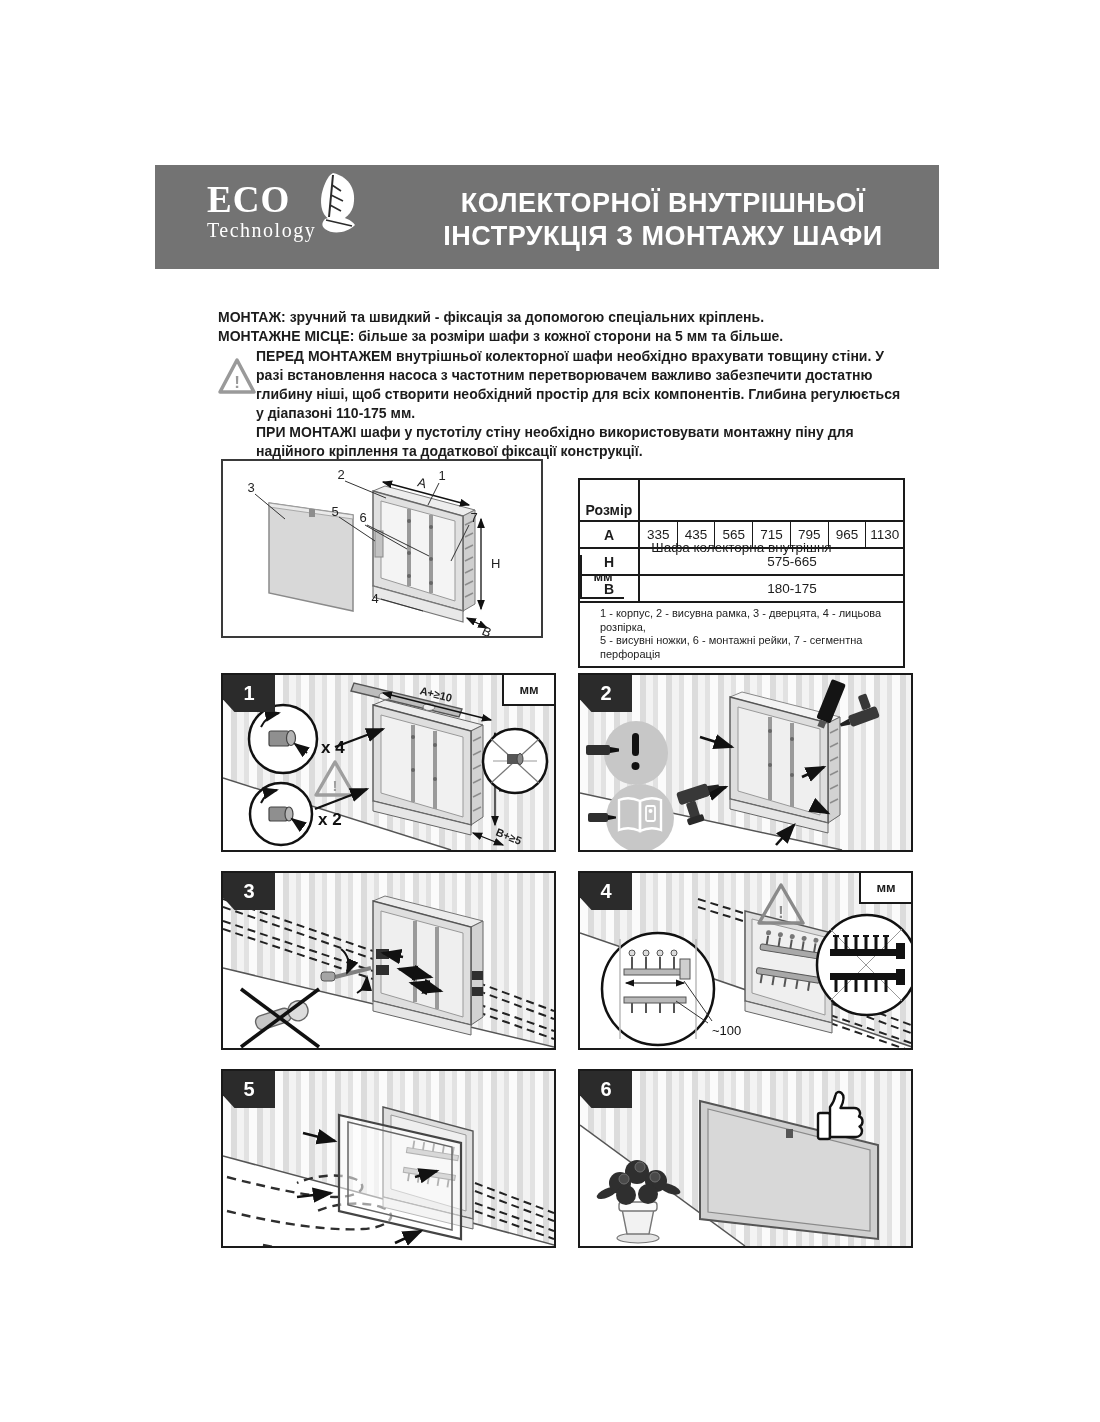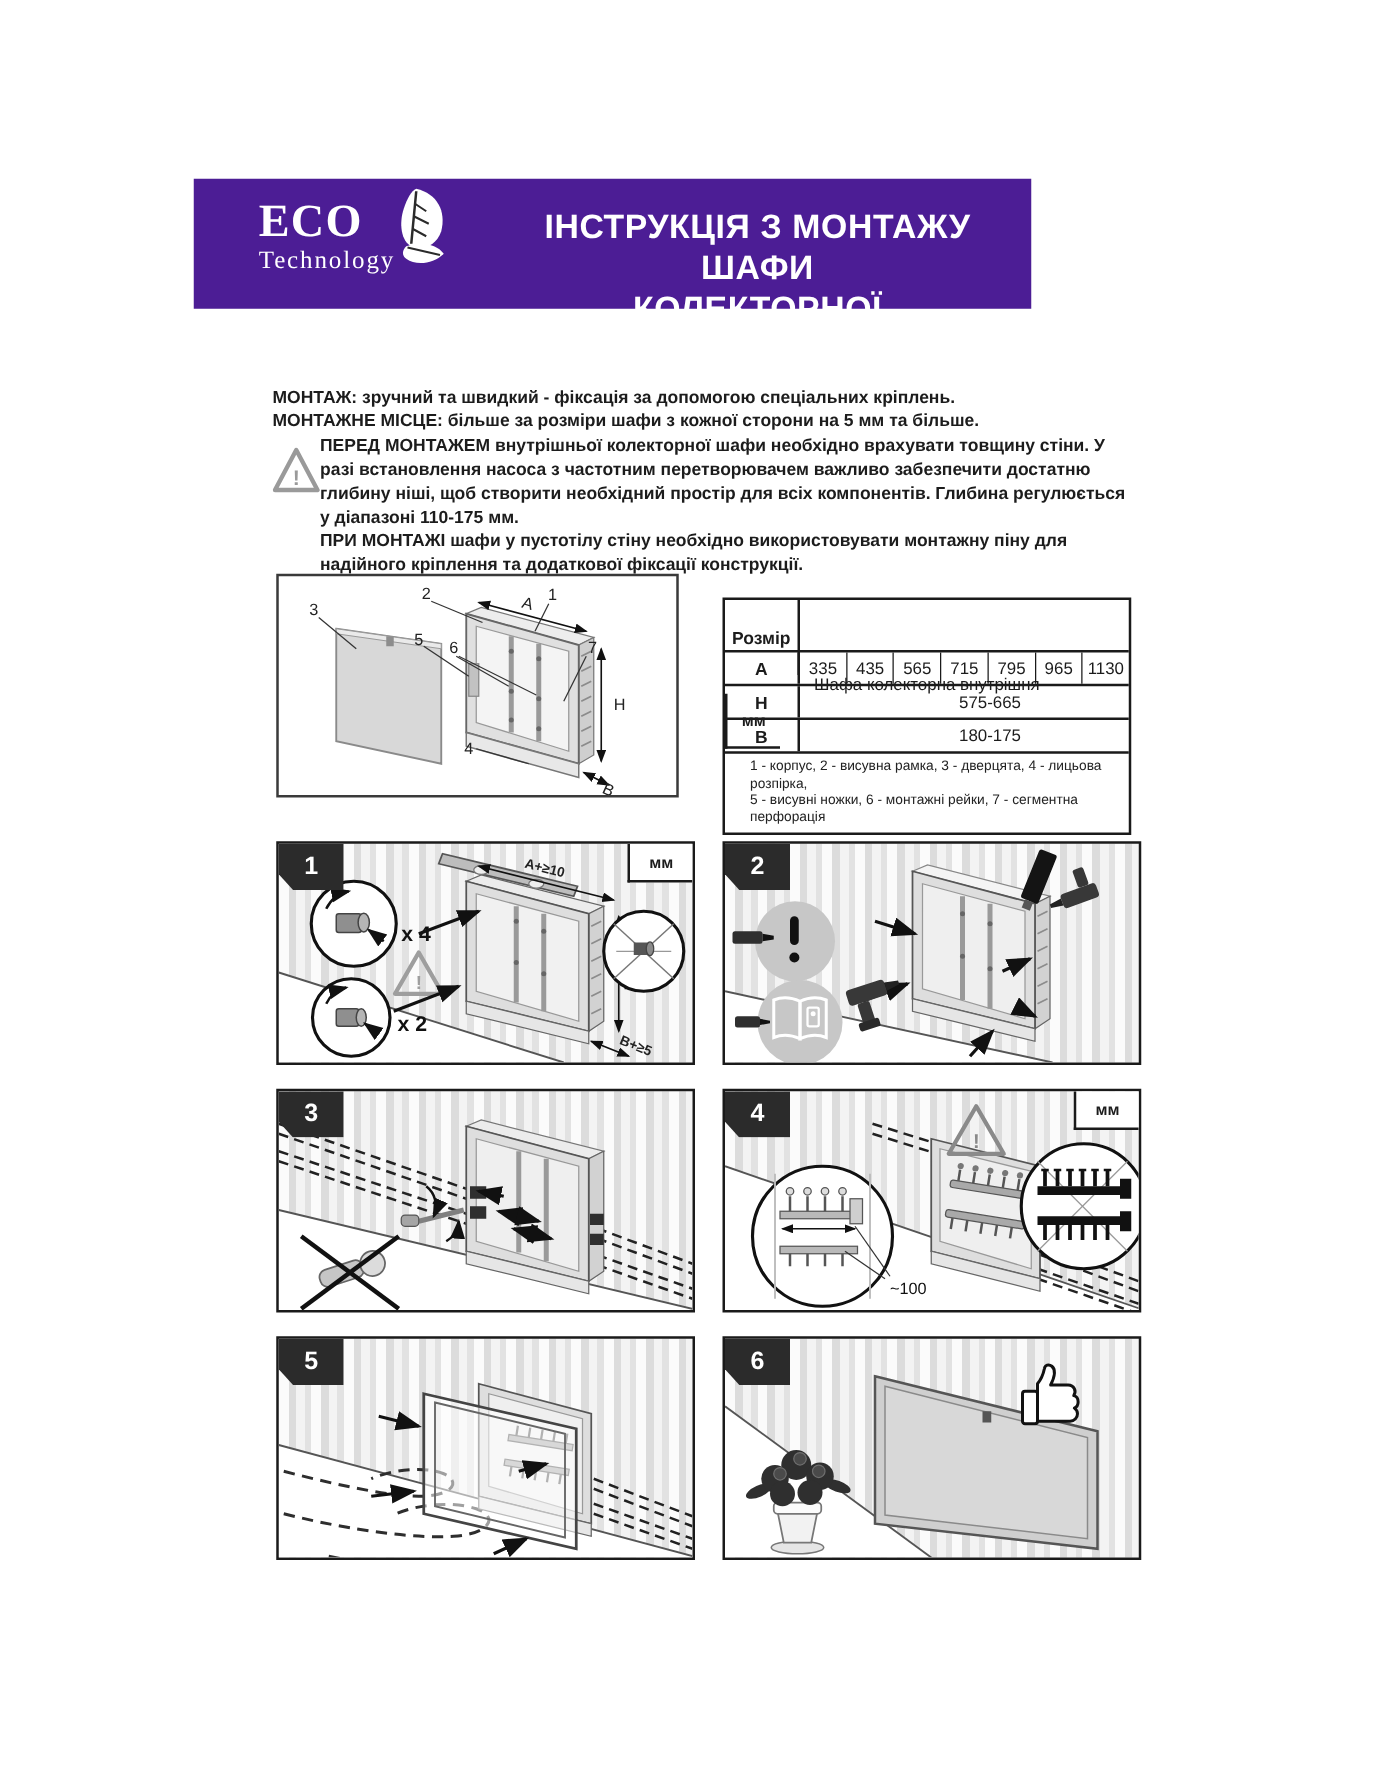--- a/index.html
+++ b/index.html
@@ -1,20 +1,20 @@
 <!DOCTYPE html>
 <html><head>
 <meta charset="utf-8">
 <style>
   html,body{margin:0;padding:0;background:#ffffff;}
   .page{position:relative;width:1100px;height:1422px;background:#ffffff;overflow:hidden;
         font-family:"Liberation Sans",sans-serif;color:#1c1c1c;}
 
   
-  .header{position:absolute;left:155px;top:143px;width:670px;height:104px;background:#4c1d95;}
+  .header{position:absolute;left:155px;top:165px;width:784px;height:104px;background:#737373;}
   .logo{position:absolute;left:52px;top:16px;color:#fff;font-family:"Liberation Serif",serif;}
   .logo-eco{font-size:37px;font-weight:bold;letter-spacing:1px;line-height:38px;}
   .logo-tech{font-size:20px;letter-spacing:1.5px;margin-top:0px;}
   .logo-leaf{position:absolute;left:88px;top:-10px;}
   .header-title{position:absolute;left:250px;right:18px;top:22px;text-align:center;color:#fff;
                 font-weight:bold;font-size:27px;line-height:33px;letter-spacing:.5px;}
 
   
   .intro{position:absolute;left:218px;top:308px;width:692px;font-weight:bold;font-size:14px;line-height:19px;}
   .warning-row{display:flex;margin-top:1px;}
@@ -65,22 +65,22 @@
       <div class="logo-tech">Technology</div>
       <svg class="logo-leaf" width="70" height="66" viewBox="0 0 70 66">
         <path d="M38 2 C55 6 62 20 58 36 C54 48 42 52 34 48 C26 44 24 30 28 18 C31 9 34 4 38 2 Z" fill="#fff"></path>
         <path d="M38 4 L34 46" stroke="#2b2b2b" stroke-width="2"></path>
         <path d="M37 14 L46 20 M36 24 L48 30 M35 34 L46 40" stroke="#2b2b2b" stroke-width="1.6" fill="none"></path>
         <path d="M30 48 C42 44 54 46 60 54 C52 62 38 64 30 58 C26 55 27 51 30 48 Z" fill="#fff"></path>
         <path d="M31 49 L57 55" stroke="#2b2b2b" stroke-width="1.6"></path>
       </svg>
     </div>
     <div class="header-title">
+      <div>КОЛЕКТОРНОЇ ВНУТРІШНЬОЇ</div>
       <div>ІНСТРУКЦІЯ З МОНТАЖУ ШАФИ</div>
-      <div>КОЛЕКТОРНОЇ ВНУТРІШНЬОЇ</div>
     </div>
   </div>
 
   <div class="intro">
     <div>МОНТАЖ: зручний та швидкий - фіксація за допомогою спеціальних кріплень.</div>
     <div>МОНТАЖНЕ МІСЦЕ: більше за розміри шафи з кожної сторони на 5 мм та більше.</div>
     <div class="warning-row">
       <div class="warning-icon-col">
         <svg width="38" height="40" viewBox="0 0 38 40">
           <polygon points="19,3 36,35 2,35" fill="none" stroke="#9a9a9a" stroke-width="3.5" stroke-linejoin="round"></polygon>

